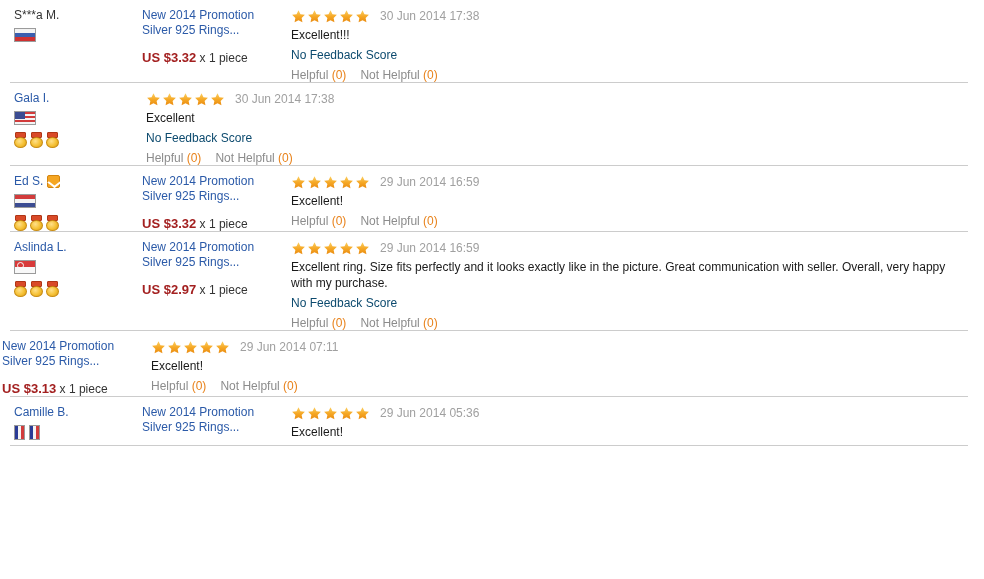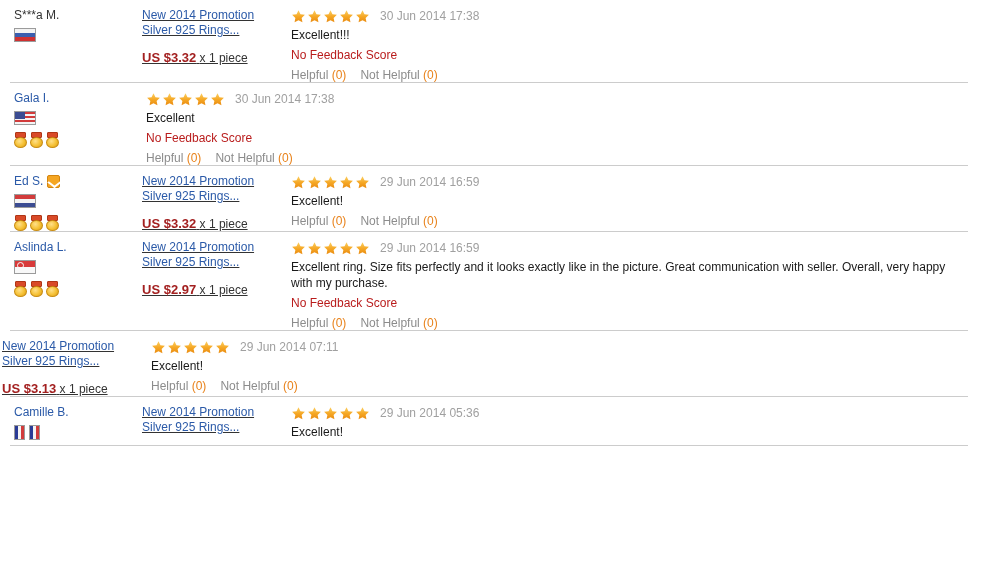--- a/index.html
+++ b/index.html
@@ -150,21 +150,20 @@
     border: 1px solid #c98c10;
     box-sizing: border-box;
   }
 
   
   .col-item {
     width: 145px;
     flex: 0 0 145px;
     padding-left: 2px;
     box-sizing: border-box;
-    text-decoration: underline;
   }
   .item-title {
     color: #2b5aa8;
     font-size: 12px;
     line-height: 15px;
     display: block;
     cursor: pointer;
   }
   .item-price-line {
     margin-top: 12px;
@@ -209,21 +208,21 @@
     white-space: nowrap;
   }
   .fb-comment {
     color: #1a1a1a;
     font-size: 12px;
     line-height: 16px;
     margin-bottom: 4px;
     max-width: 668px;
   }
   .fb-score {
-    color: #b91c1c;
+    color: #0c4a6e;
     font-size: 12px;
     line-height: 16px;
     margin-bottom: 4px;
   }
   .fb-actions {
     display: flex;
     gap: 14px;
     line-height: 16px;
   }
   .fb-action {

